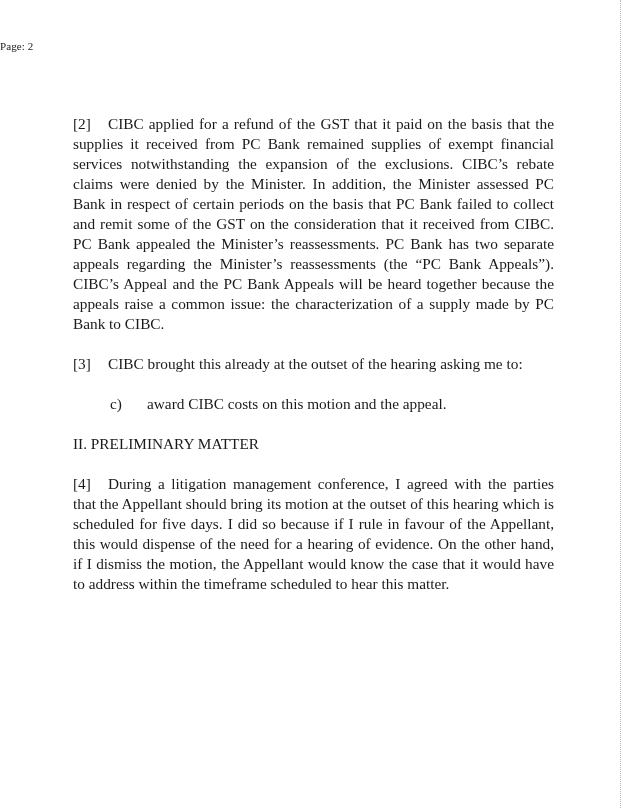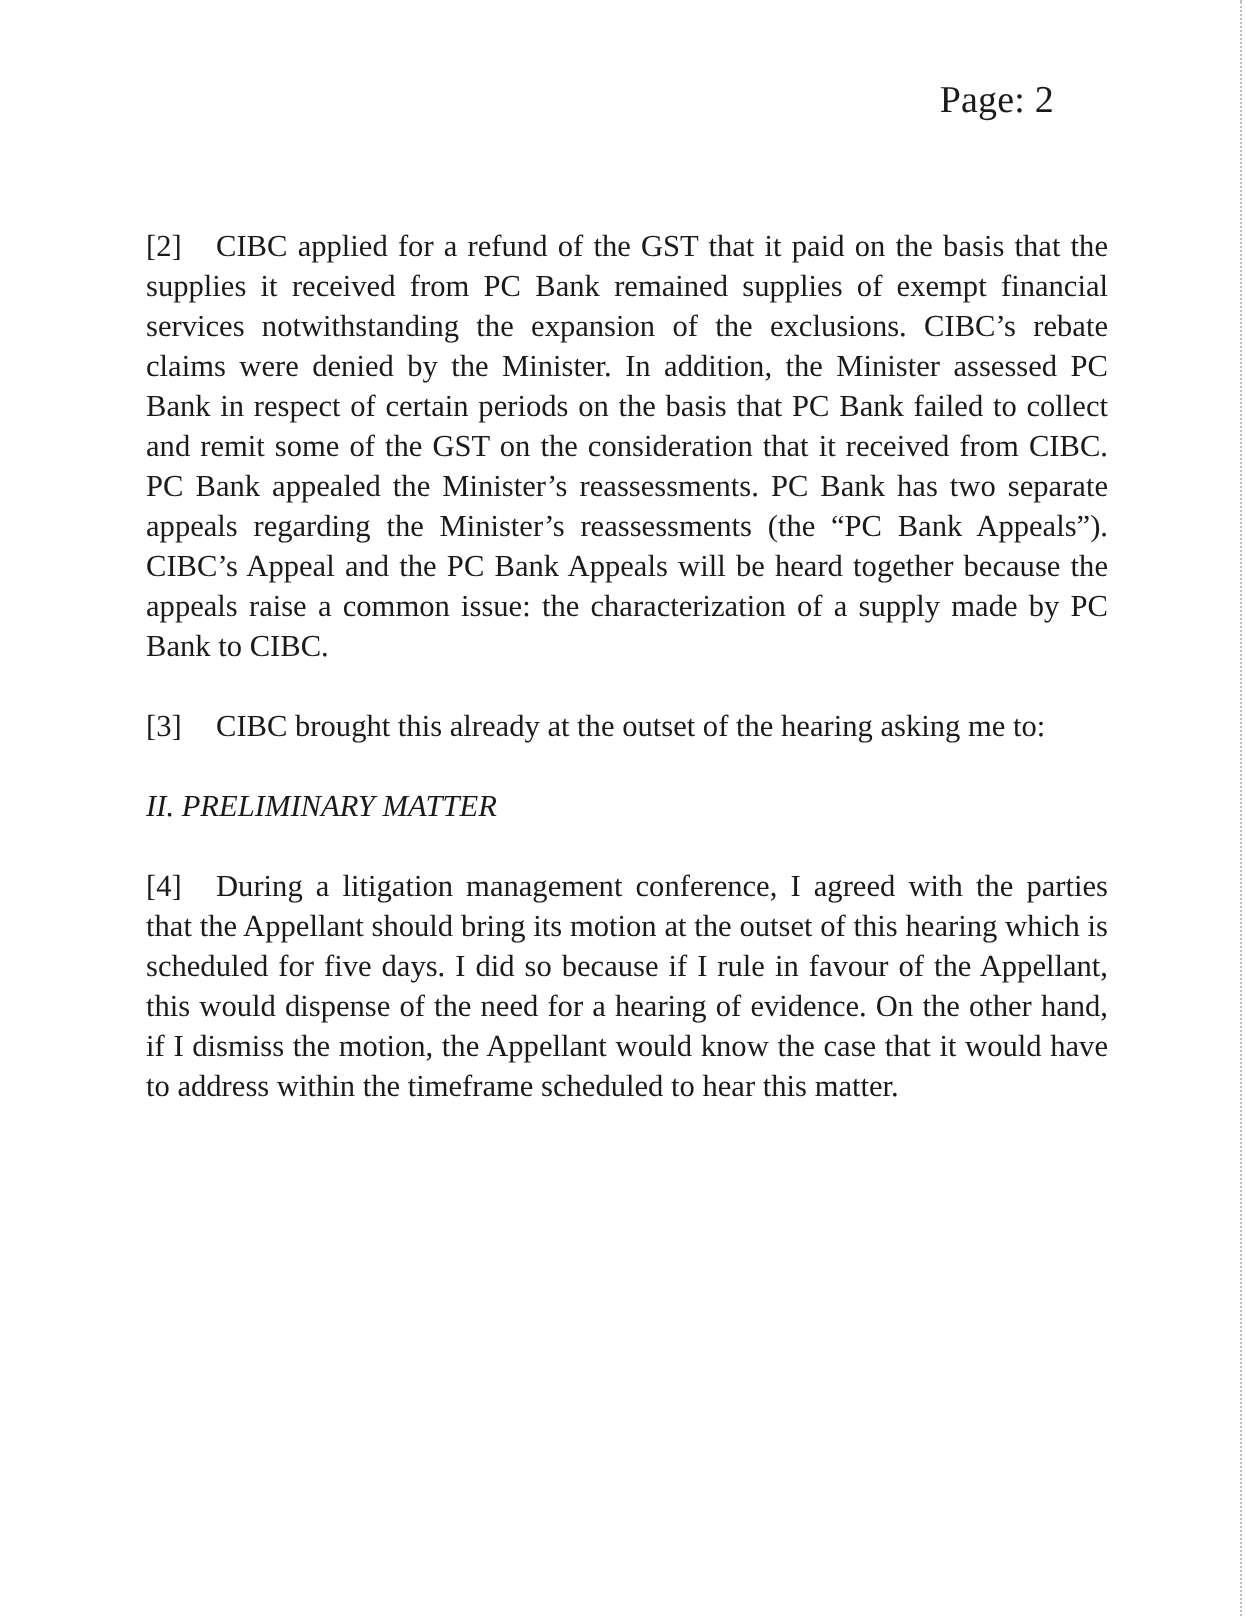--- a/index.html
+++ b/index.html
@@ -21,22 +21,22 @@
       right: 2px;
       width: 0;
       height: 808px;
       border-right: 1px dotted #bdbdbd;
     }
     .page-header {
       position: absolute;
       top: 40px;
       left: 0;
       width: 527px;
-      text-align: right;
-      font-size: 19px;
+      text-align: left;
+      font-size: 11px;
       letter-spacing: 0.1px;
     }
     .content {
       position: absolute;
       top: 114px;
       left: 73px;
       width: 481px;
       font-size: 15.3px;
       line-height: 20px;
     }
@@ -55,36 +55,36 @@
       text-align: justify;
     }
     .sub .lbl {
       display: inline-block;
       width: 37px;
     }
     .heading {
       margin-top: 0;
       margin-bottom: 20px;
       text-align: left;
-      font-style: italic;
     }
   </style>
 </head>
 <body>
 
 <div class="right-edge"></div>
 
 <div class="page-header">Page: 2</div>
 
 <div class="content">
 
   <p class="para"><span class="num">[2]</span><span>CIBC applied for a refund of the GST that it paid on the basis that the supplies it received from PC Bank remained supplies of exempt financial services notwithstanding the expansion of the exclusions. CIBC’s rebate claims were denied by the Minister. In addition, the Minister assessed PC Bank in respect of certain periods on the basis that PC Bank failed to collect and remit some of the GST on the consideration that it received from CIBC. PC Bank appealed the Minister’s reassessments. PC Bank has two separate appeals regarding the Minister’s reassessments (the “PC Bank Appeals”). CIBC’s Appeal and the PC Bank Appeals will be heard together because the appeals raise a common issue: the characterization of a supply made by PC Bank to CIBC.</span></p>
 
   <p class="para"><span class="num">[3]</span><span>CIBC brought this already at the outset of the hearing asking me to:</span></p>
 
 
 
+  <p class="sub"><span class="lbl">c)</span><span>award CIBC costs on this motion and the appeal.</span></p>
 
   <p class="heading">II. PRELIMINARY MATTER</p>
 
   <p class="para"><span class="num">[4]</span><span>During a litigation management conference, I agreed with the parties that the Appellant should bring its motion at the outset of this hearing which is scheduled for five days. I did so because if I rule in favour of the Appellant, this would dispense of the need for a hearing of evidence. On the other hand, if I dismiss the motion, the Appellant would know the case that it would have to address within the timeframe scheduled to hear this matter.</span></p>
 
 </div>
 
 </body></html>

